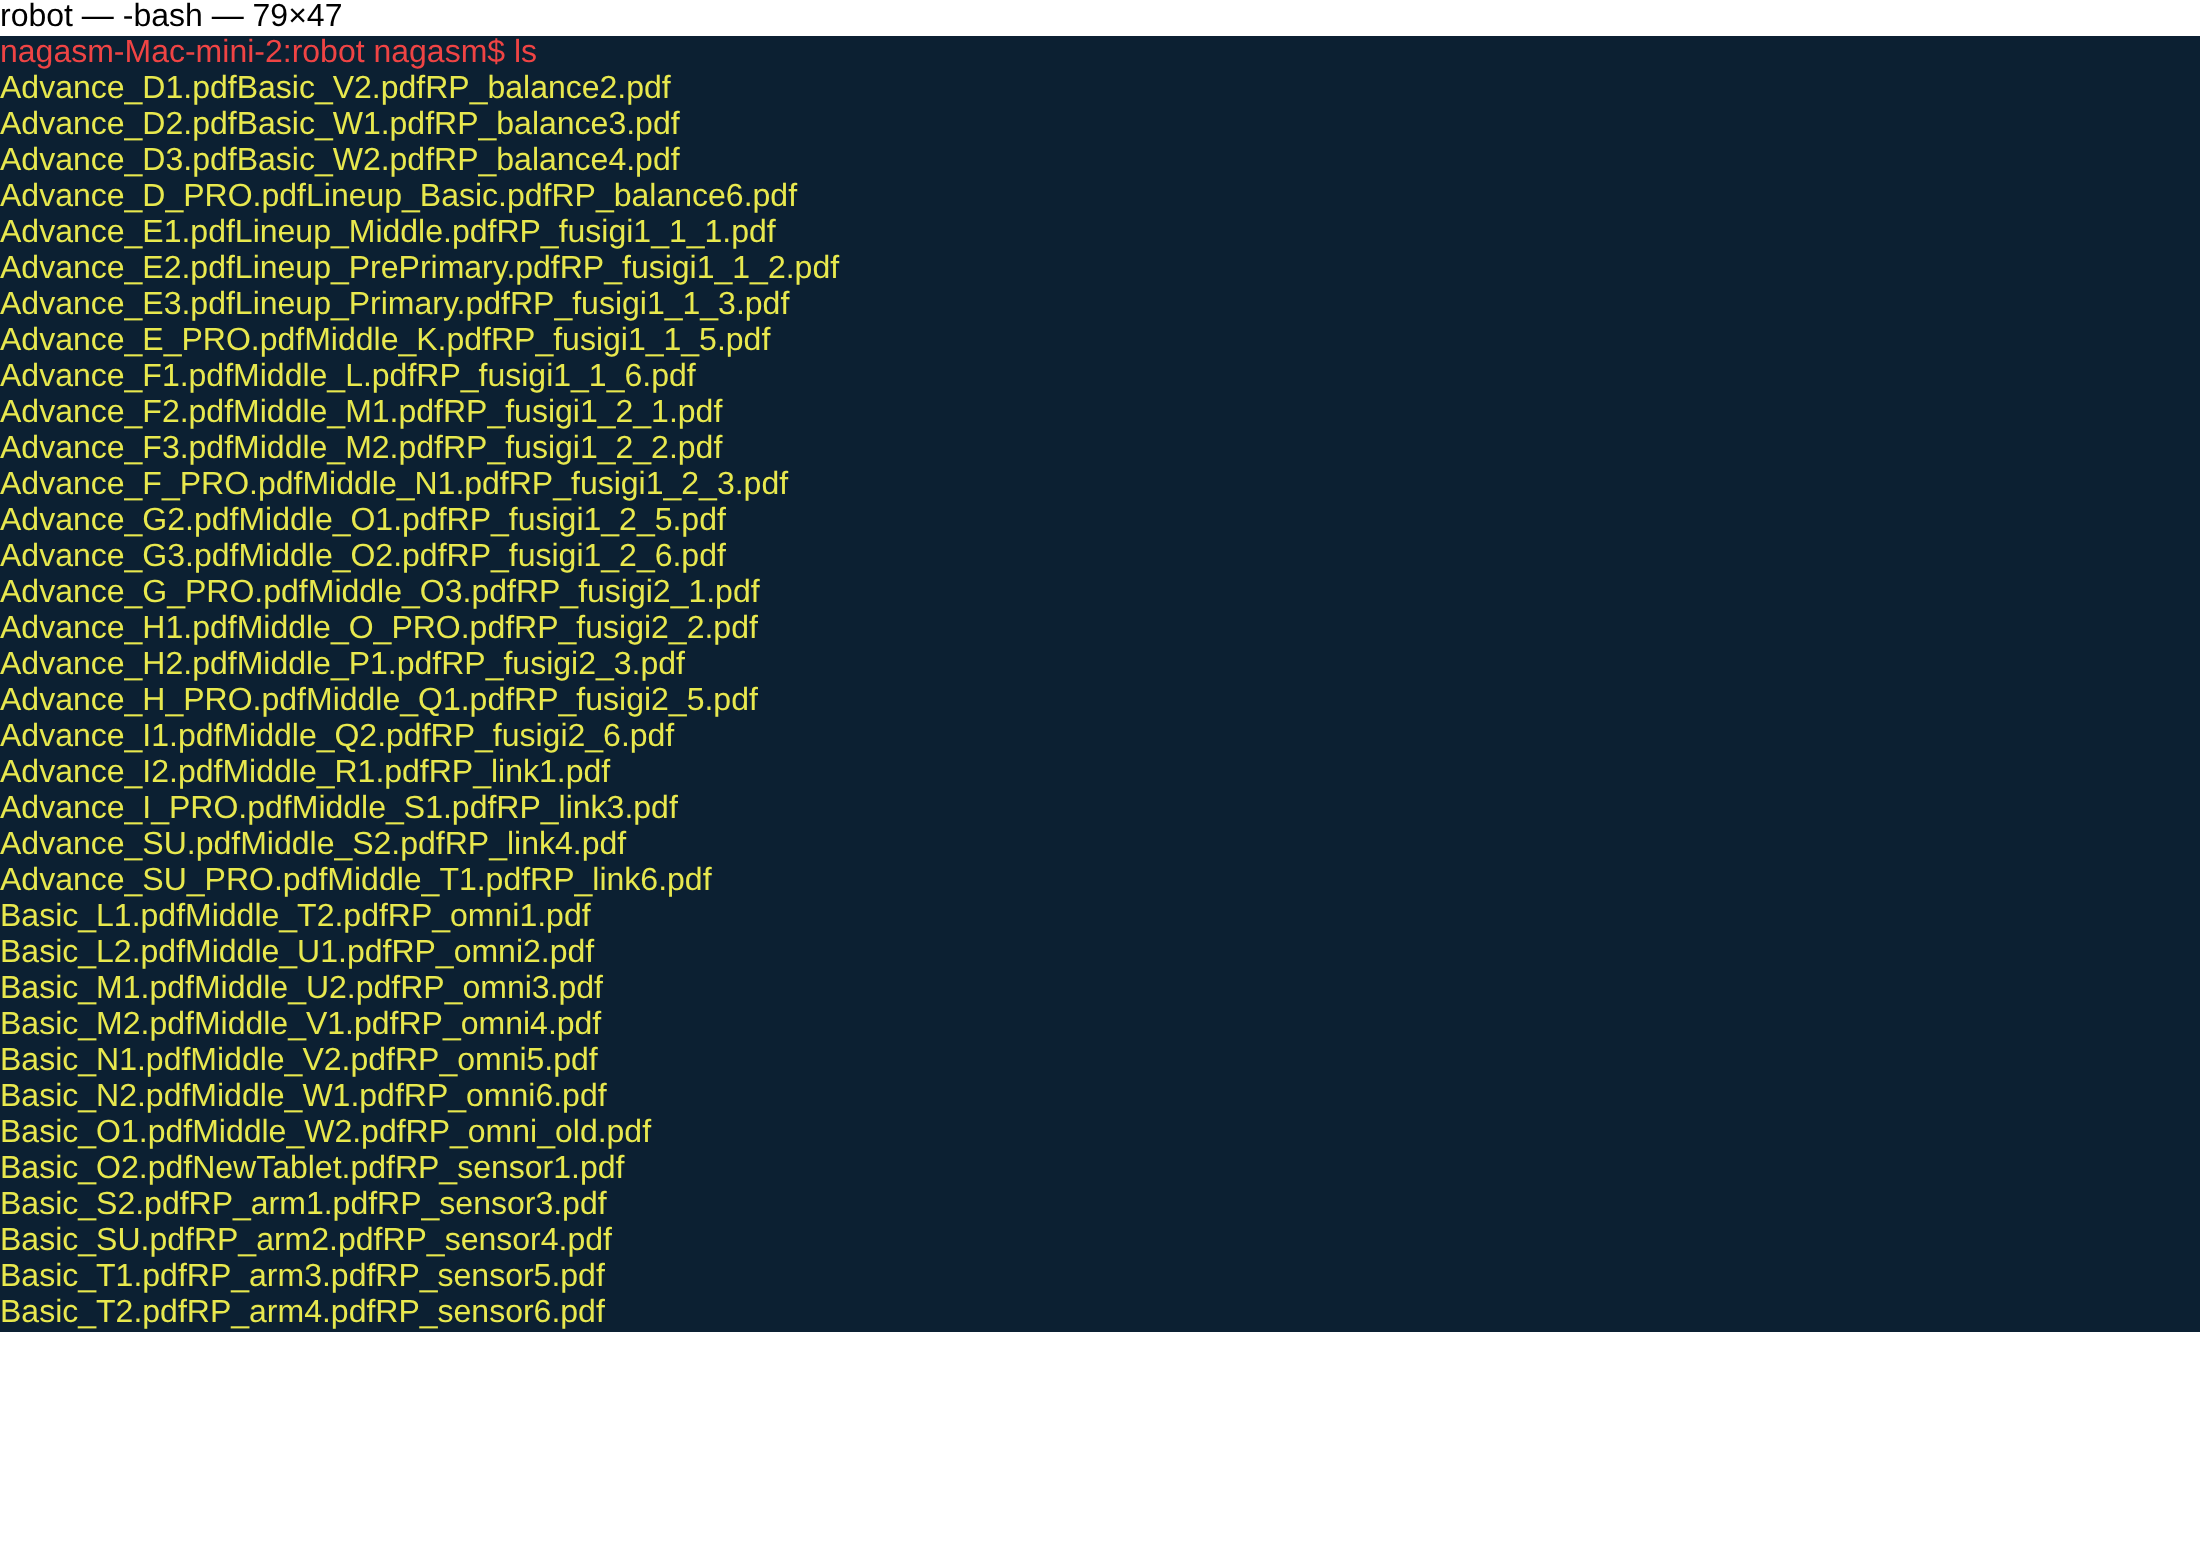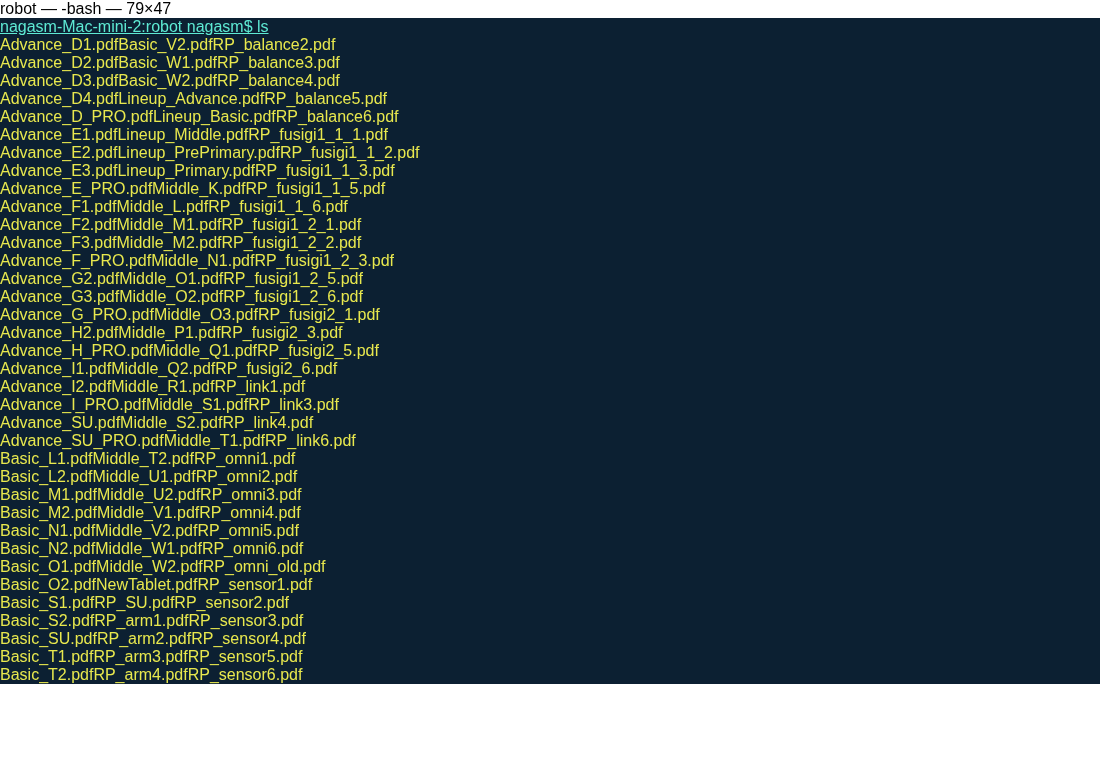--- a/index.html
+++ b/index.html
@@ -95,53 +95,52 @@
       <span class="light"></span>
       <span class="light"></span>
     </div>
     <div class="title">
       <span class="folder-ic"></span>
       <span>robot — -bash — 79×47</span>
     </div>
   </div>
   <div class="term-body" style="background: rgb(12, 32, 50);">
     <div class="term-text" style="color: rgb(232, 232, 78);">
-        <div class="tline"><span class="tprompt c0" style="color: #5eead4; text-decoration: underline;">nagasm-Mac-mini-2:robot nagasm$ ls</span></div>
+        <div class="tline"><span class="tprompt c0" style="color: #ef4444;">nagasm-Mac-mini-2:robot nagasm$ ls</span></div>
         <div class="tline"><span class="c0">Advance_D1.pdf</span><span class="c1">Basic_V2.pdf</span><span class="c2">RP_balance2.pdf</span></div>
         <div class="tline"><span class="c0">Advance_D2.pdf</span><span class="c1">Basic_W1.pdf</span><span class="c2">RP_balance3.pdf</span></div>
         <div class="tline"><span class="c0">Advance_D3.pdf</span><span class="c1">Basic_W2.pdf</span><span class="c2">RP_balance4.pdf</span></div>
-        <div class="tline"><span class="c0">Advance_D4.pdf</span><span class="c1">Lineup_Advance.pdf</span><span class="c2">RP_balance5.pdf</span></div>
         <div class="tline"><span class="c0">Advance_D_PRO.pdf</span><span class="c1">Lineup_Basic.pdf</span><span class="c2">RP_balance6.pdf</span></div>
         <div class="tline"><span class="c0">Advance_E1.pdf</span><span class="c1">Lineup_Middle.pdf</span><span class="c2">RP_fusigi1_1_1.pdf</span></div>
         <div class="tline"><span class="c0">Advance_E2.pdf</span><span class="c1">Lineup_PrePrimary.pdf</span><span class="c2">RP_fusigi1_1_2.pdf</span></div>
         <div class="tline"><span class="c0">Advance_E3.pdf</span><span class="c1">Lineup_Primary.pdf</span><span class="c2">RP_fusigi1_1_3.pdf</span></div>
         <div class="tline"><span class="c0">Advance_E_PRO.pdf</span><span class="c1">Middle_K.pdf</span><span class="c2">RP_fusigi1_1_5.pdf</span></div>
         <div class="tline"><span class="c0">Advance_F1.pdf</span><span class="c1">Middle_L.pdf</span><span class="c2">RP_fusigi1_1_6.pdf</span></div>
         <div class="tline"><span class="c0">Advance_F2.pdf</span><span class="c1">Middle_M1.pdf</span><span class="c2">RP_fusigi1_2_1.pdf</span></div>
         <div class="tline"><span class="c0">Advance_F3.pdf</span><span class="c1">Middle_M2.pdf</span><span class="c2">RP_fusigi1_2_2.pdf</span></div>
         <div class="tline"><span class="c0">Advance_F_PRO.pdf</span><span class="c1">Middle_N1.pdf</span><span class="c2">RP_fusigi1_2_3.pdf</span></div>
         <div class="tline"><span class="c0">Advance_G2.pdf</span><span class="c1">Middle_O1.pdf</span><span class="c2">RP_fusigi1_2_5.pdf</span></div>
         <div class="tline"><span class="c0">Advance_G3.pdf</span><span class="c1">Middle_O2.pdf</span><span class="c2">RP_fusigi1_2_6.pdf</span></div>
         <div class="tline"><span class="c0">Advance_G_PRO.pdf</span><span class="c1">Middle_O3.pdf</span><span class="c2">RP_fusigi2_1.pdf</span></div>
+        <div class="tline"><span class="c0">Advance_H1.pdf</span><span class="c1">Middle_O_PRO.pdf</span><span class="c2">RP_fusigi2_2.pdf</span></div>
         <div class="tline"><span class="c0">Advance_H2.pdf</span><span class="c1">Middle_P1.pdf</span><span class="c2">RP_fusigi2_3.pdf</span></div>
         <div class="tline"><span class="c0">Advance_H_PRO.pdf</span><span class="c1">Middle_Q1.pdf</span><span class="c2">RP_fusigi2_5.pdf</span></div>
         <div class="tline"><span class="c0">Advance_I1.pdf</span><span class="c1">Middle_Q2.pdf</span><span class="c2">RP_fusigi2_6.pdf</span></div>
         <div class="tline"><span class="c0">Advance_I2.pdf</span><span class="c1">Middle_R1.pdf</span><span class="c2">RP_link1.pdf</span></div>
         <div class="tline"><span class="c0">Advance_I_PRO.pdf</span><span class="c1">Middle_S1.pdf</span><span class="c2">RP_link3.pdf</span></div>
         <div class="tline"><span class="c0">Advance_SU.pdf</span><span class="c1">Middle_S2.pdf</span><span class="c2">RP_link4.pdf</span></div>
         <div class="tline"><span class="c0">Advance_SU_PRO.pdf</span><span class="c1">Middle_T1.pdf</span><span class="c2">RP_link6.pdf</span></div>
         <div class="tline"><span class="c0">Basic_L1.pdf</span><span class="c1">Middle_T2.pdf</span><span class="c2">RP_omni1.pdf</span></div>
         <div class="tline"><span class="c0">Basic_L2.pdf</span><span class="c1">Middle_U1.pdf</span><span class="c2">RP_omni2.pdf</span></div>
         <div class="tline"><span class="c0">Basic_M1.pdf</span><span class="c1">Middle_U2.pdf</span><span class="c2">RP_omni3.pdf</span></div>
         <div class="tline"><span class="c0">Basic_M2.pdf</span><span class="c1">Middle_V1.pdf</span><span class="c2">RP_omni4.pdf</span></div>
         <div class="tline"><span class="c0">Basic_N1.pdf</span><span class="c1">Middle_V2.pdf</span><span class="c2">RP_omni5.pdf</span></div>
         <div class="tline"><span class="c0">Basic_N2.pdf</span><span class="c1">Middle_W1.pdf</span><span class="c2">RP_omni6.pdf</span></div>
         <div class="tline"><span class="c0">Basic_O1.pdf</span><span class="c1">Middle_W2.pdf</span><span class="c2">RP_omni_old.pdf</span></div>
         <div class="tline"><span class="c0">Basic_O2.pdf</span><span class="c1">NewTablet.pdf</span><span class="c2">RP_sensor1.pdf</span></div>
-        <div class="tline"><span class="c0">Basic_S1.pdf</span><span class="c1">RP_SU.pdf</span><span class="c2">RP_sensor2.pdf</span></div>
         <div class="tline"><span class="c0">Basic_S2.pdf</span><span class="c1">RP_arm1.pdf</span><span class="c2">RP_sensor3.pdf</span></div>
         <div class="tline"><span class="c0">Basic_SU.pdf</span><span class="c1">RP_arm2.pdf</span><span class="c2">RP_sensor4.pdf</span></div>
         <div class="tline"><span class="c0">Basic_T1.pdf</span><span class="c1">RP_arm3.pdf</span><span class="c2">RP_sensor5.pdf</span></div>
         <div class="tline"><span class="c0">Basic_T2.pdf</span><span class="c1">RP_arm4.pdf</span><span class="c2">RP_sensor6.pdf</span></div>
       </div>
     <div class="term-scroll">
       <span class="split-btn"></span>
       <span class="term-thumb"></span>
     </div>
   </div>

